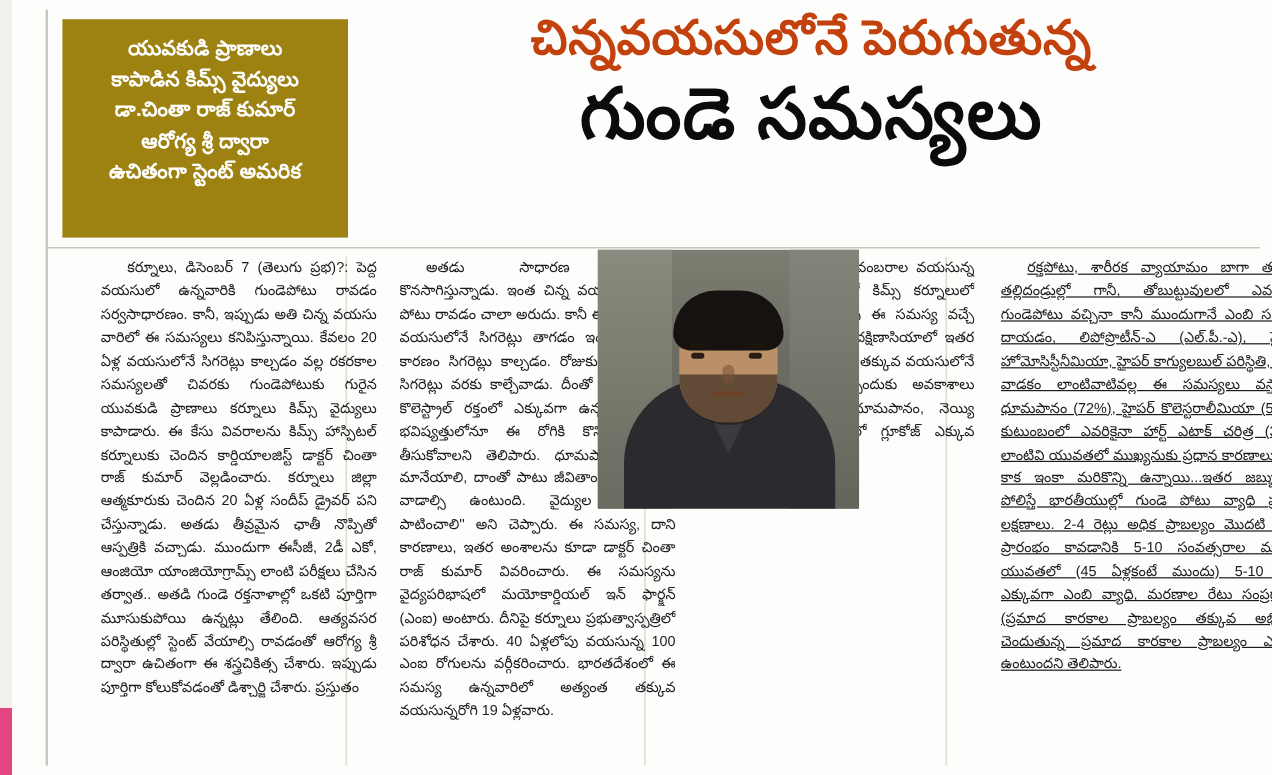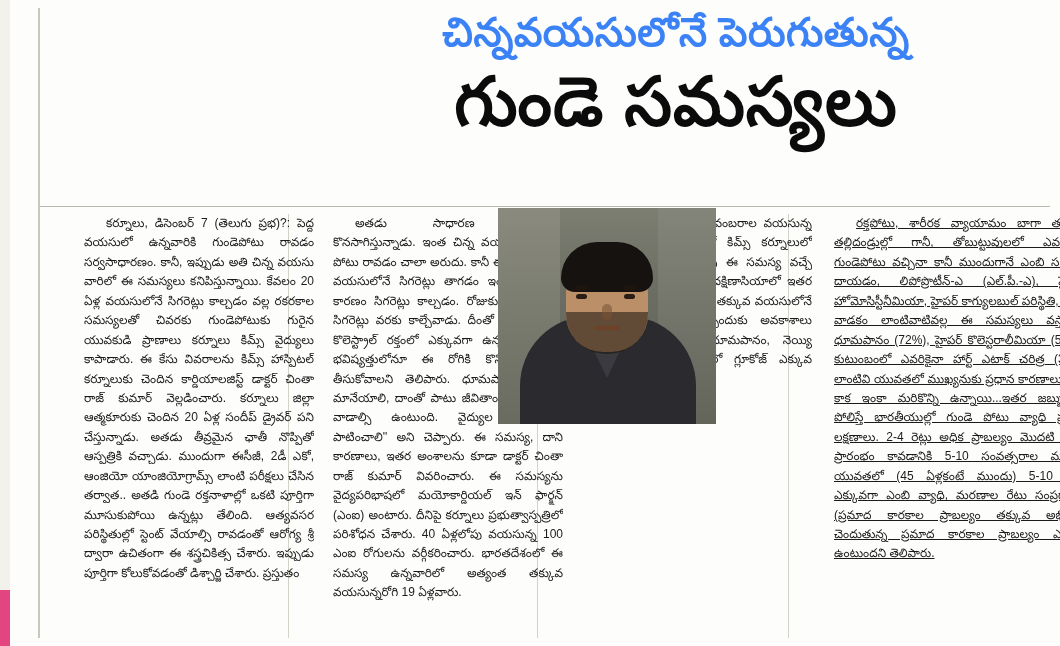--- a/index.html
+++ b/index.html
@@ -74,26 +74,26 @@
   .headline-wrap {
     position: absolute;
     left: 300px;
     top: 8px;
     width: 752px;
     text-align: center;
   }
   .headline-1 {
     font-size: 40px;
     font-weight: bold;
-    color: #3b82f6;
+    color: #c2410c;
     line-height: 1.22;
     letter-spacing: 0.5px;
   }
   .headline-2 {
-    font-size: 68px;
+    font-size: 59px;
     font-weight: bold;
     color: #0b0b0b;
     line-height: 1.25;
     margin-top: 2px;
     letter-spacing: 1px;
   }
 
   .rule-under-head {
     position: absolute;
     left: 40px;
@@ -268,20 +268,27 @@
 <body>
 
 <div id="page">
 
   <div class="edge-bar">
     <div class="seg1"></div>
     <div class="seg2"></div>
   </div>
   <div class="left-rule"></div>
 
+  <div class="masthead-box">
+    <div class="line">యువకుడి ప్రాణాలు</div>
+    <div class="line">కాపాడిన కిమ్స్ వైద్యులు</div>
+    <div class="line">డా.చింతా రాజ్ కుమార్</div>
+    <div class="line">ఆరోగ్య శ్రీ ద్వారా</div>
+    <div class="line">ఉచితంగా స్టెంట్ అమరిక</div>
+  </div>
 
   <div class="headline-wrap">
     <div class="headline-1">చిన్నవయసులోనే పెరుగుతున్న</div>
     <div class="headline-2">గుండె సమస్యలు</div>
   </div>
 
   <div class="rule-under-head"></div>
 
   <div class="columns">
     <div class="col-rule r1"></div>

